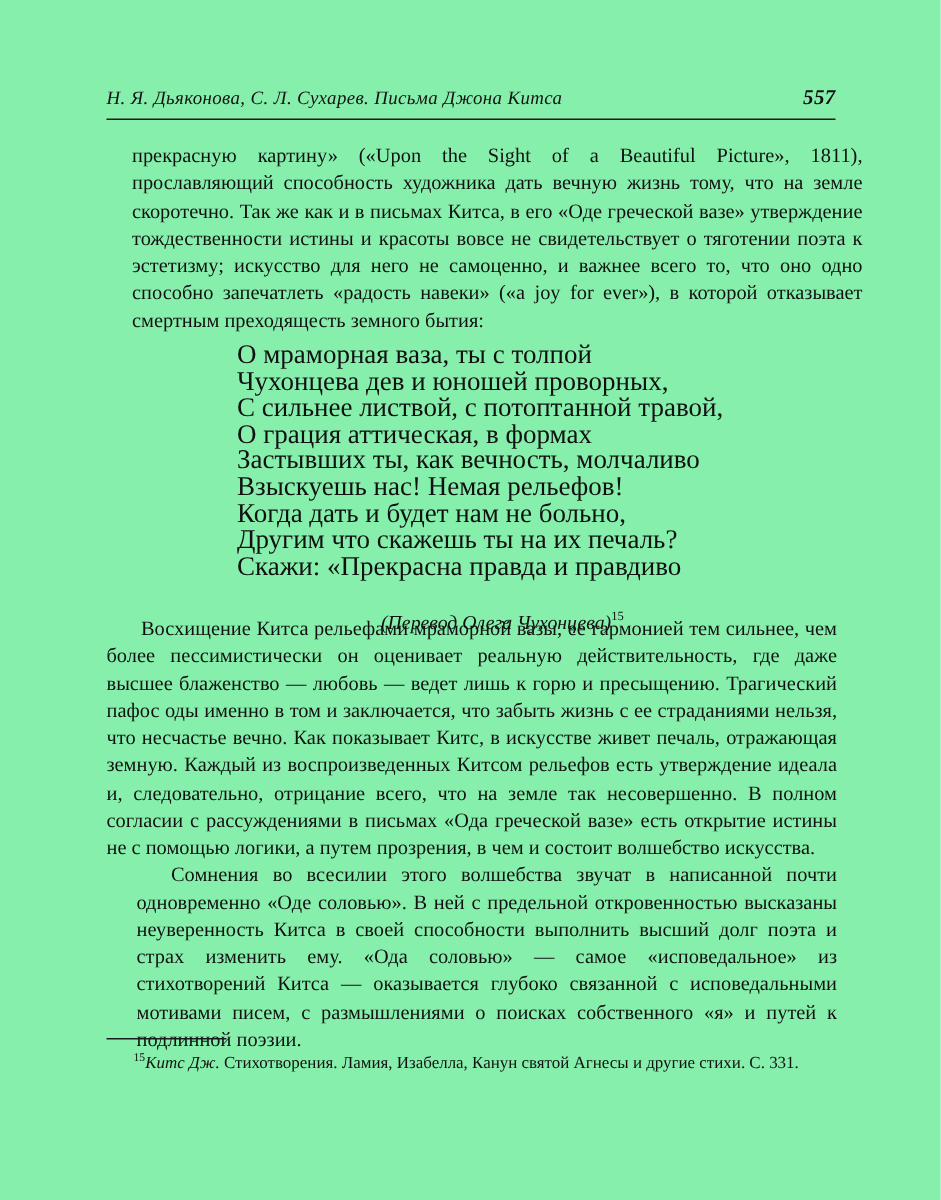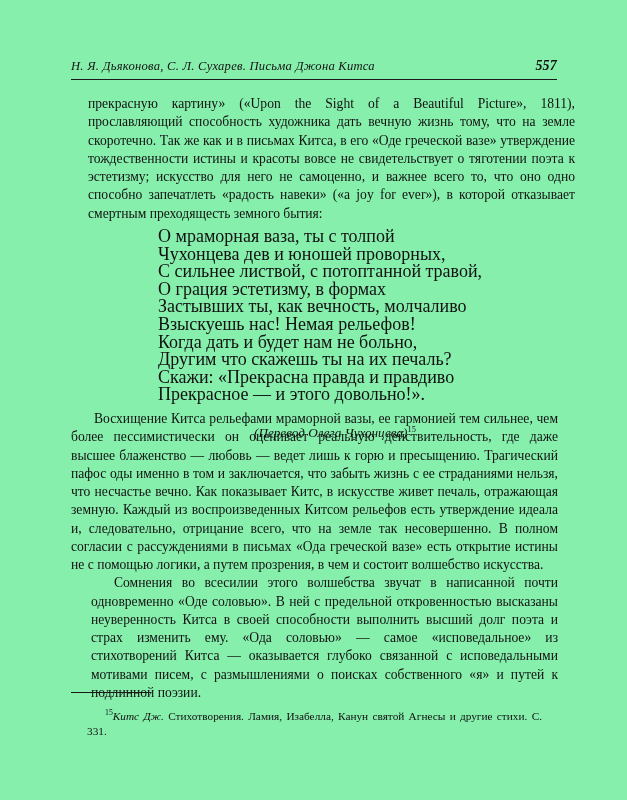--- a/index.html
+++ b/index.html
@@ -130,21 +130,21 @@
     top: 692px;
     width: 487px;
   }
   .fn-rule {
     width: 80px;
     height: 1px;
     background: #1a1a1a;
     margin-bottom: 9px;
   }
   .fn-text {
-    margin: 16px;
+    margin: 0;
     font-size: 11.3px;
     line-height: 15.4px;
     text-align: justify;
     color: #111;
     text-indent: 18px;
   }
   .fn-num {
     font-size: 7.8px;
     vertical-align: super;
     line-height: 0;
@@ -167,27 +167,26 @@
   <div class="rh-rule"></div>
 
   <div class="body-col">
     <p class="para">прекрасную картину» («Upon the Sight of a Beautiful Picture», 1811), прославляющий способность художника дать вечную жизнь тому, что на земле скоротечно. Так же как и в письмах Китса, в его «Оде греческой вазе» утверждение тождественности истины и красоты вовсе не свидетельствует о тяготении поэта к эстетизму; искусство для него не самоценно, и важнее всего то, что оно одно способно запечатлеть «радость навеки» («a joy for ever»), в которой отказывает смертным преходящесть земного бытия:</p>
   </div>
 
   <div class="verse">
     <div class="verse-line">О мраморная ваза, ты с толпой</div>
     <div class="verse-line">Чухонцева дев и юношей проворных,</div>
     <div class="verse-line">С сильнее листвой, с потоптанной травой,</div>
-    <div class="verse-line">О грация эстетизму, в формах</div>
+    <div class="verse-line">О грация аттическая, в формах</div>
     <div class="verse-line">Застывших ты, как вечность, молчаливо</div>
     <div class="verse-line">Взыскуешь нас! Немая рельефов!</div>
     <div class="verse-line">Когда дать и будет нам не больно,</div>
     <div class="verse-line">Другим что скажешь ты на их печаль?</div>
     <div class="verse-line">Скажи: «Прекрасна правда и правдиво</div>
-    <div class="verse-line">Прекрасное — и этого довольно!».</div>
     <div class="verse-credit"><span>(Перевод Олега Чухонцева)</span><span class="sup">15</span></div>
   </div>
 
   <div class="body-col-2">
     <p class="para indent">Восхищение Китса рельефами мраморной вазы, ее гармонией тем сильнее, чем более пессимистически он оценивает реальную действительность, где даже высшее блаженство — любовь — ведет лишь к горю и пресыщению. Трагический пафос оды именно в том и заключается, что забыть жизнь с ее страданиями нельзя, что несчастье вечно. Как показывает Китс, в искусстве живет печаль, отражающая земную. Каждый из воспроизведенных Китсом рельефов есть утверждение идеала и, следовательно, отрицание всего, что на земле так несовершенно. В полном согласии с рассуждениями в письмах «Ода греческой вазе» есть открытие истины не с помощью логики, а путем прозрения, в чем и состоит волшебство искусства.</p>
     <p class="para indent">Сомнения во всесилии этого волшебства звучат в написанной почти одновременно «Оде соловью». В ней с предельной откровенностью высказаны неуверенность Китса в своей способности выполнить высший долг поэта и страх изменить ему. «Ода соловью» — самое «исповедальное» из стихотворений Китса — оказывается глубоко связанной с исповедальными мотивами писем, с размышлениями о поисках собственного «я» и путей к подлинной поэзии.</p>
   </div>
 
   <div class="footnote">
     <div class="fn-rule"></div>

